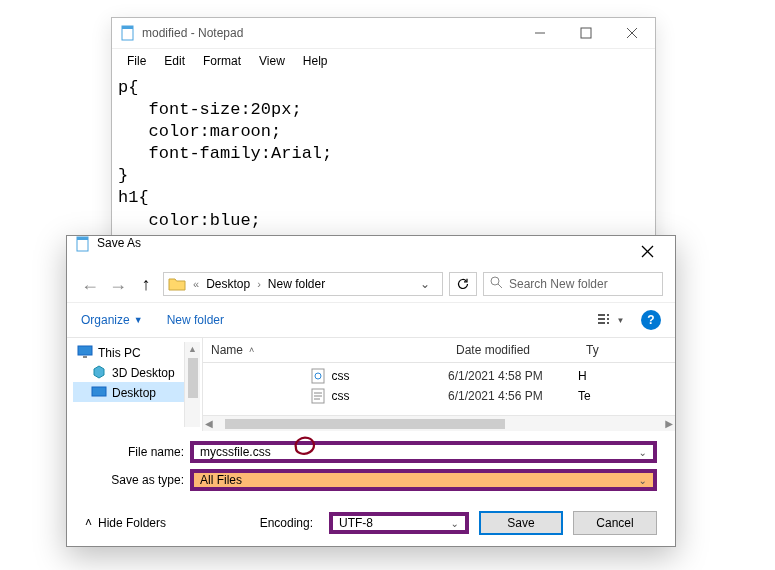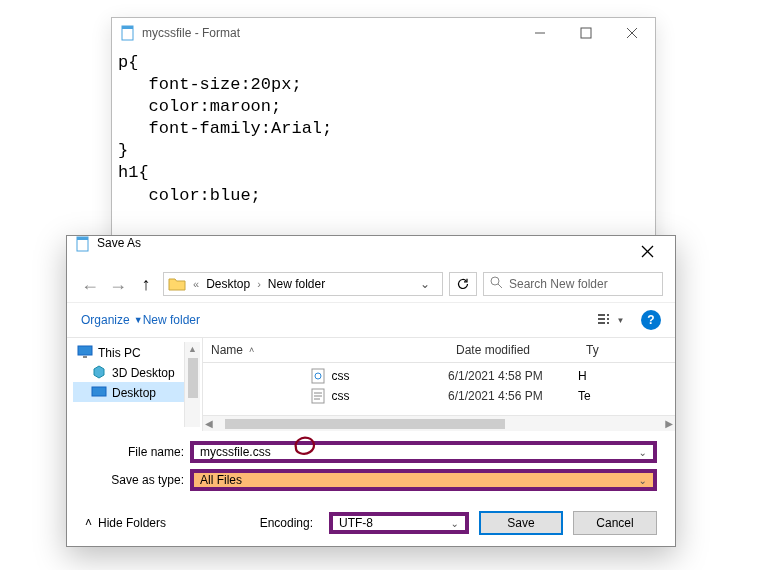--- a/index.html
+++ b/index.html
@@ -107,21 +107,21 @@
   .refresh-btn {
     width:28px; height:24px; border:1px solid #ccc;
     display:flex;align-items:center;justify-content:center; color:#000;
   }
   .search {
     width: 180px; height:24px; border:1px solid #ccc;
     display:flex; align-items:center; padding:0 6px; color:#666;
     gap:6px;
   }
   .toolbar {
-    display:flex; align-items:center; padding: 6px 14px; 
+    display:flex; align-items:center; padding: 6px 14px; gap: 24px;
     border-top: 1px solid #eee;
   }
   .organize { color:#1565c0; display:flex; align-items:center; gap:4px;}
   .organize .drop { font-size:9px; }
   .newfolder { color:#1565c0;}
   .tool-right { margin-left:auto; display:flex; gap:14px; align-items:center;}
   .view-btn { width:32px; height:22px; display:flex; align-items:center; justify-content:center; gap:3px; color:#444;}
   .help-btn { width:20px; height:20px; border-radius:50%; background:#0078d4; color:#fff; display:flex; align-items:center; justify-content:center; font-size:12px; font-weight:bold;}
   .sa-body {
     display:flex; height:94px; border-top:1px solid #e6e6e6;
@@ -181,39 +181,46 @@
 <body>
 
 <div class="notepad">
   <div class="title-bar">
     <span class="title-icon">
       <svg viewBox="0 0 16 16" width="16" height="16">
           <rect x="2" y="1" width="11" height="14" fill="#fff" stroke="#4aa3df"></rect>
           <rect x="2" y="1" width="11" height="3" fill="#4aa3df"></rect>
         </svg>
     </span>
-    <span class="title-text">mycssfile - Format</span>
+    <span class="title-text">modified - Notepad</span>
     <div class="win-controls">
       <div class="win-btn">
           <svg width="12" height="12">
             <line x1="1" y1="6" x2="11" y2="6" stroke="#555" stroke-width="1"></line>
           </svg>
         </div>
       <div class="win-btn">
           <svg width="12" height="12">
             <rect x="1" y="1" width="10" height="10" fill="none" stroke="#555" stroke-width="1"></rect>
           </svg>
         </div>
       <div class="win-btn">
           <svg width="12" height="12">
             <line x1="1" y1="1" x2="11" y2="11" stroke="#555" stroke-width="1"></line>
             <line x1="11" y1="1" x2="1" y2="11" stroke="#555" stroke-width="1"></line>
           </svg>
         </div>
     </div>
+  </div>
+  <div class="menu-bar">
+    <span>File</span>
+    <span>Edit</span>
+    <span>Format</span>
+    <span>View</span>
+    <span>Help</span>
   </div>
   <div class="editor">p{
    font-size:20px;
    color:maroon;
    font-family:Arial;
 }
 h1{
    color:blue;</div>
 </div>
 

